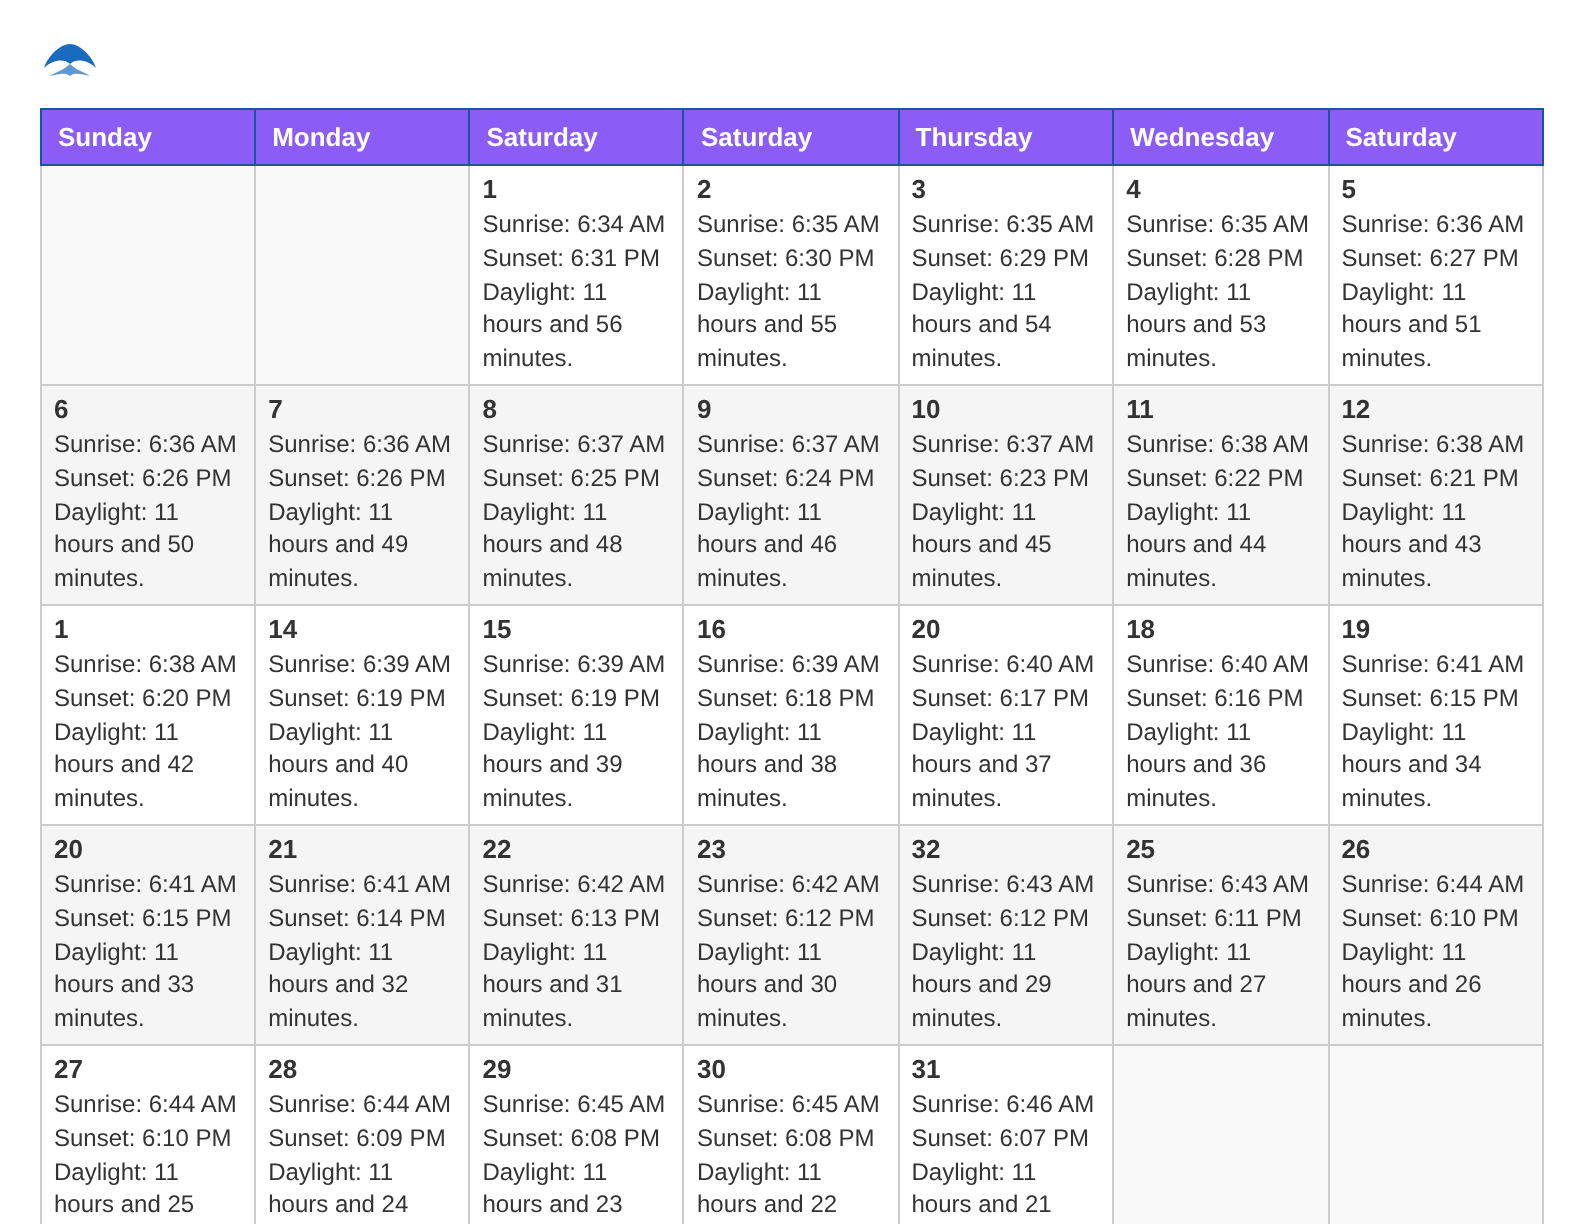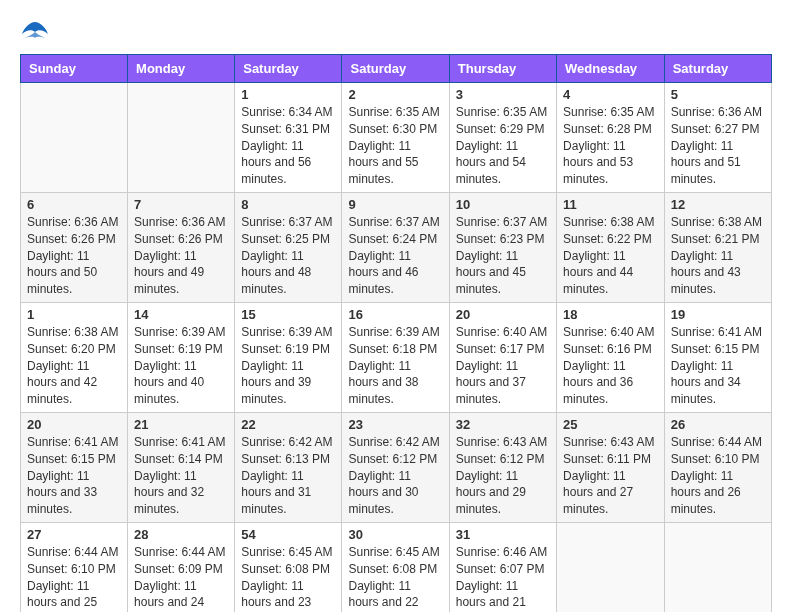--- a/index.html
+++ b/index.html
@@ -241,21 +241,21 @@
       <tr>
         <td>
           <span class="day-number">27</span>
           <div class="day-info">Sunrise: 6:44 AM<br>Sunset: 6:10 PM<br>Daylight: 11 hours and 25 minutes.</div>
         </td>
         <td>
           <span class="day-number">28</span>
           <div class="day-info">Sunrise: 6:44 AM<br>Sunset: 6:09 PM<br>Daylight: 11 hours and 24 minutes.</div>
         </td>
         <td>
-          <span class="day-number">54</span>
+          <span class="day-number">29</span>
           <div class="day-info">Sunrise: 6:45 AM<br>Sunset: 6:08 PM<br>Daylight: 11 hours and 23 minutes.</div>
         </td>
         <td>
           <span class="day-number">30</span>
           <div class="day-info">Sunrise: 6:45 AM<br>Sunset: 6:08 PM<br>Daylight: 11 hours and 22 minutes.</div>
         </td>
         <td>
           <span class="day-number">31</span>
           <div class="day-info">Sunrise: 6:46 AM<br>Sunset: 6:07 PM<br>Daylight: 11 hours and 21 minutes.</div>
         </td>

